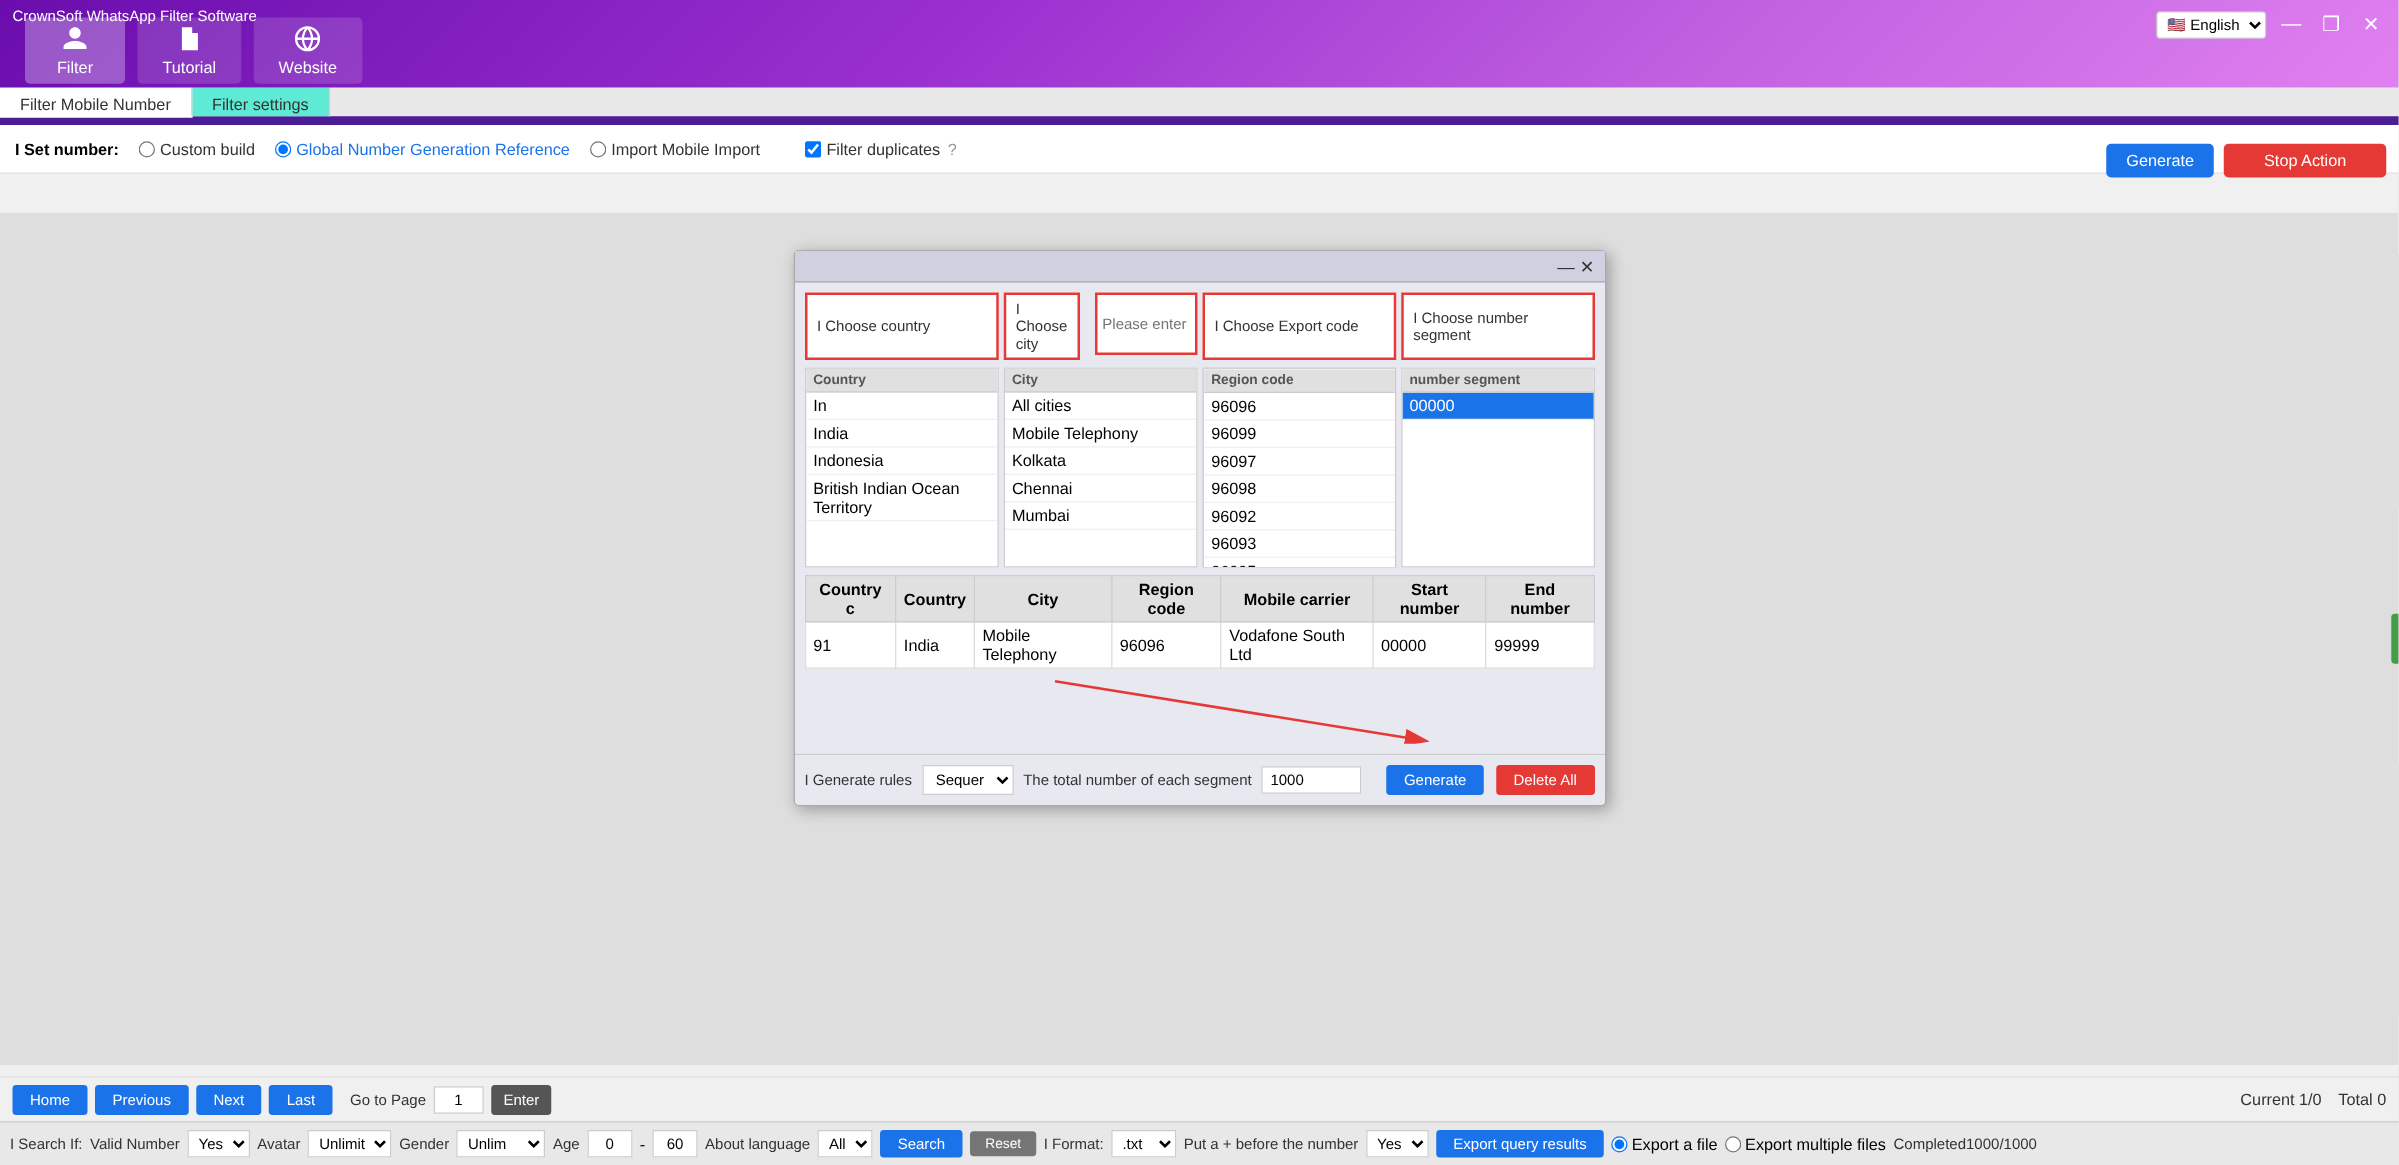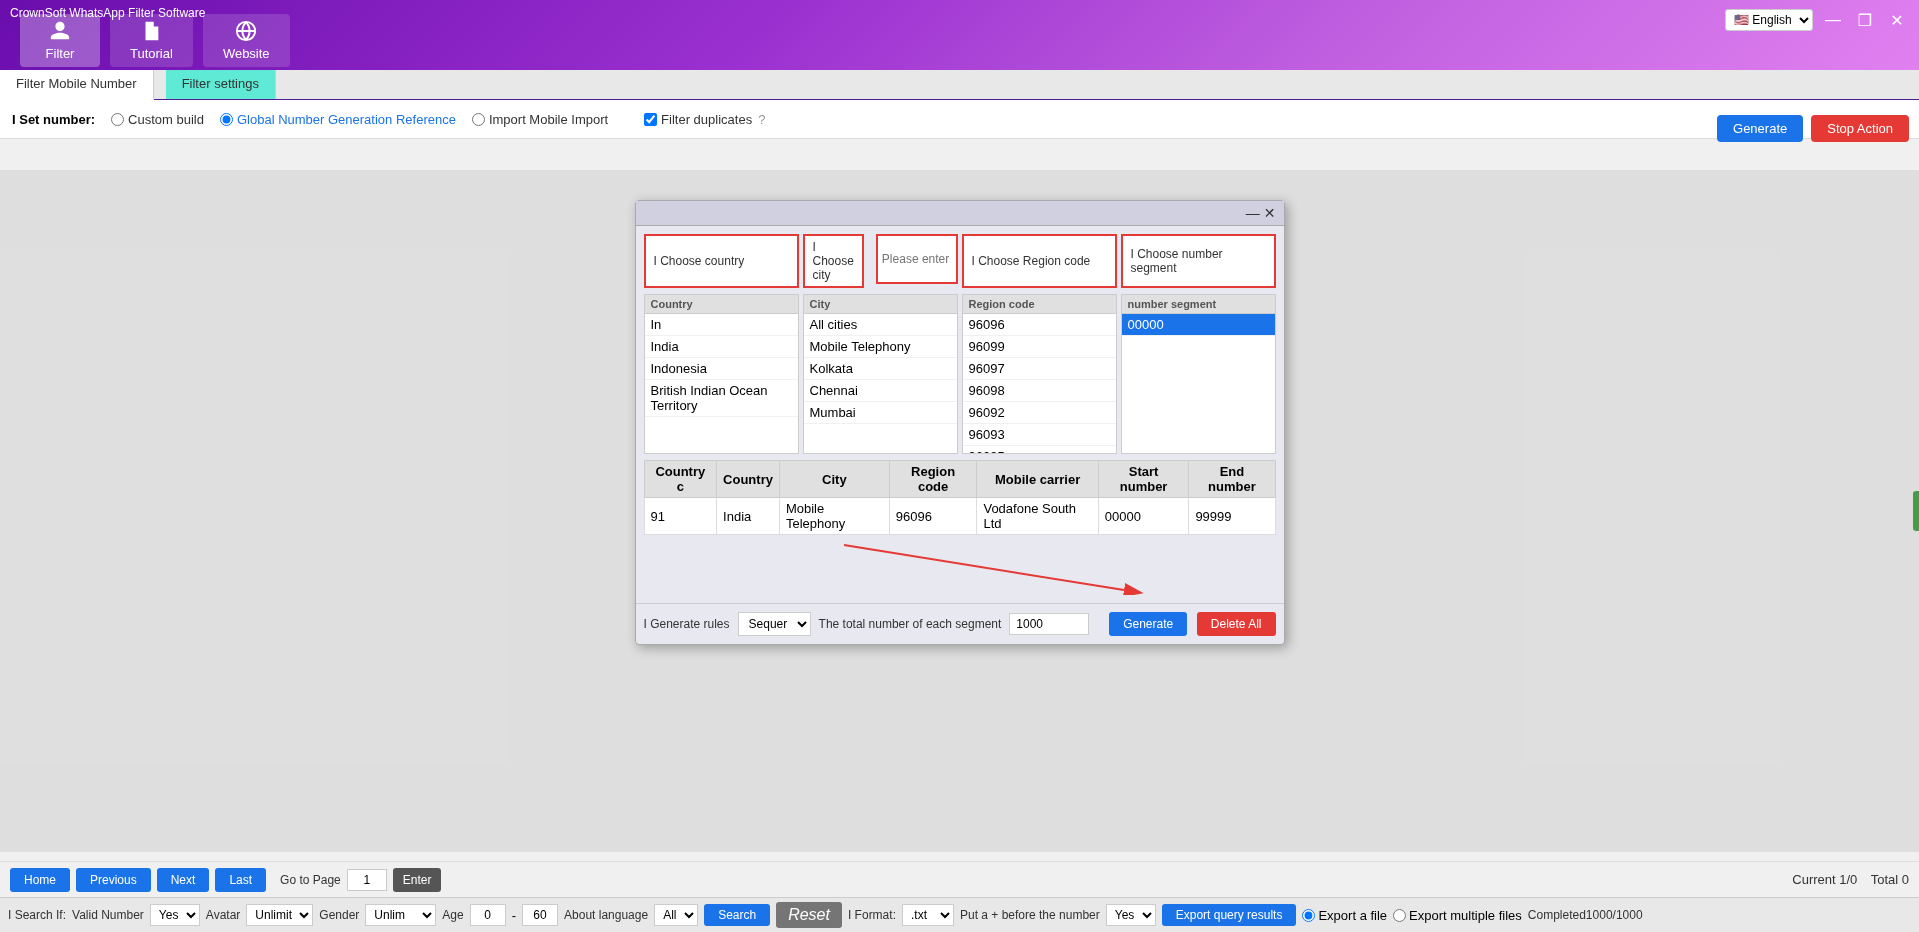--- a/index.html
+++ b/index.html
@@ -67,24 +67,23 @@
       font-size: 16px;
       cursor: pointer;
       width: 24px;
       height: 24px;
       display: flex; align-items: center; justify-content: center;
     }
 
     
     .tabbar {
       background: #e8e8e8;
-      border-bottom: 1px solid #4c1d95;
+      border-bottom: 7px solid #4c1d95;
       display: flex;
       height: 30px;
-      gap: 12px;
     }
     .tab {
       padding: 6px 16px;
       cursor: pointer;
       border-right: 1px solid #ccc;
       font-size: 12px;
       background: #5eead4;
       color: #333;
     }
     .tab.active {
@@ -121,21 +120,21 @@
       border: none;
       padding: 6px 16px;
       border-radius: 4px;
       cursor: pointer;
       font-size: 13px;
     }
     .btn-stop {
       background: #e53935;
       color: white;
       border: none;
-      padding: 6px 16px;
+      padding: 6px 32px;
       border-radius: 4px;
       cursor: pointer;
       font-size: 13px;
     }
     .th {
       display: flex; align-items: center; justify-content: center;
       border-right: 1px solid #ddd;
       font-weight: bold;
       font-size: 12px;
       color: #333;
@@ -379,22 +378,21 @@
       cursor: pointer;
       font-size: 12px;
     }
     .btn-reset {
       background: #757575;
       color: white;
       border: none;
       padding: 4px 12px;
       border-radius: 3px;
       cursor: pointer;
-      font-size: 16px;
-      font-style: italic;
+      font-size: 11px;
     }
     .btn-export {
       background: #1a73e8;
       color: white;
       border: none;
       padding: 4px 14px;
       border-radius: 3px;
       cursor: pointer;
       font-size: 12px;
     }
@@ -530,21 +528,21 @@
       </div>
 
       <div class="dialog-body">
 
         <div class="dialog-selectors">
           <button class="selector-btn">I Choose country</button>
           <div style="display:flex; flex-direction:row; gap:12px;">
             <button class="selector-btn">I Choose city</button>
             <input class="city-search" type="text" placeholder="Please enter a city  query" style="">
           </div>
-          <button class="selector-btn">I Choose Region code</button>
+          <button class="selector-btn">I Choose Export code</button>
           <button class="selector-btn">I Choose number segment</button>
         </div>
 
         <div class="panels">
 
           <div class="panel">
             <div class="panel-header">Country</div>
             <div class="panel-item"><span>In</span></div>
             <div class="panel-item"><span>India</span></div>
             <div class="panel-item"><span>Indonesia</span></div>

